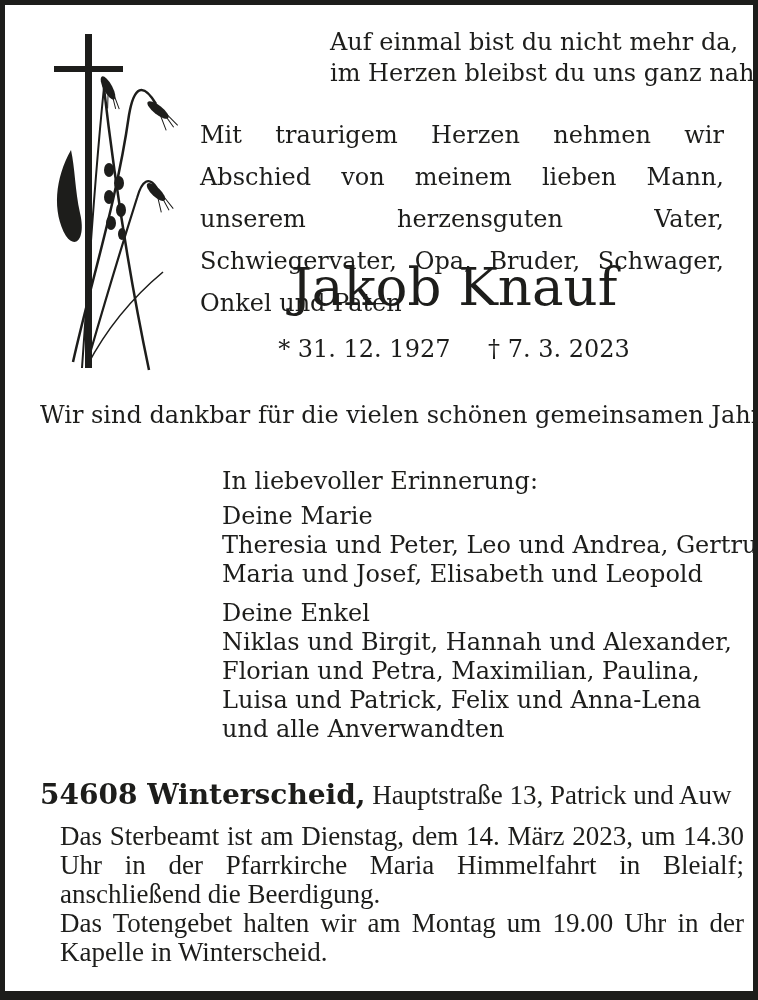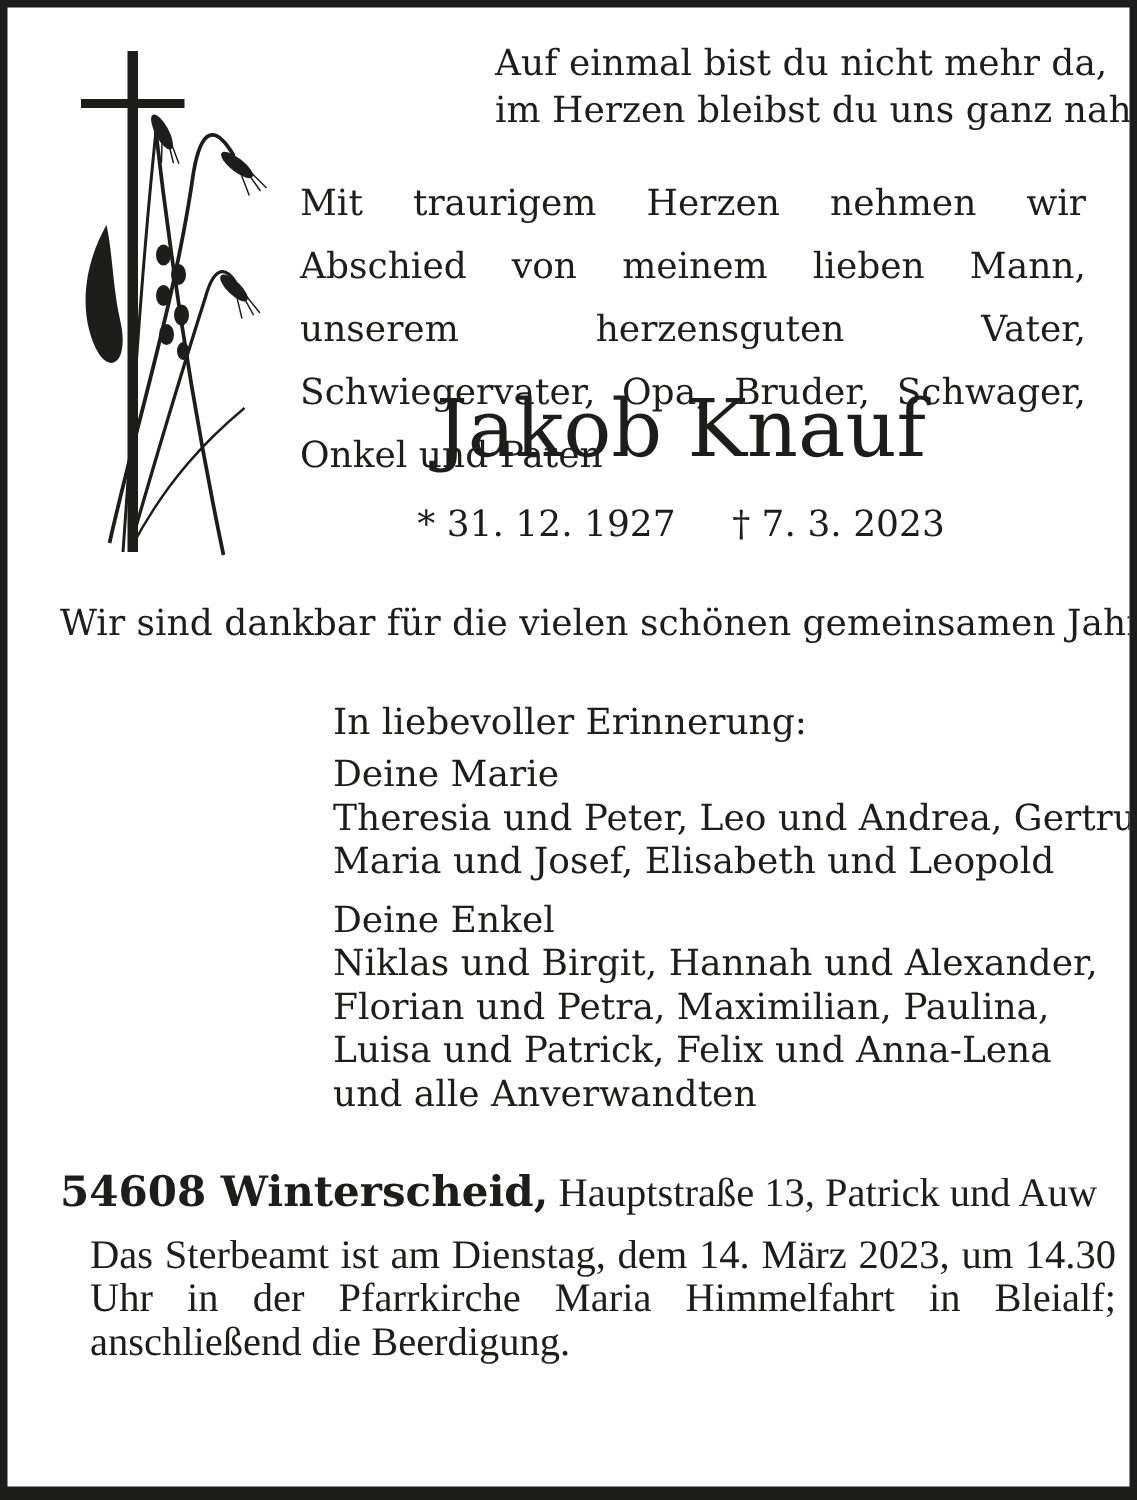--- a/index.html
+++ b/index.html
@@ -160,15 +160,16 @@
       <div>und alle Anverwandten</div>
     </div>
   </div>
 
   <div class="abs address">
     <span class="city">54608 Winterscheid,</span><span> Hauptstraße 13, Patrick und Auw</span>
   </div>
 
   <div class="abs service">
     <p>Das Sterbeamt ist am Dienstag, dem 14. März 2023, um 14.30 Uhr in der Pfarrkirche Maria Himmelfahrt in Bleialf; anschließend die Beerdigung.</p>
+    <p>Das Totengebet halten wir am Montag um 19.00 Uhr in der Kapelle in Winterscheid.</p>
   </div>
 
 </div>
 
 </body></html>

